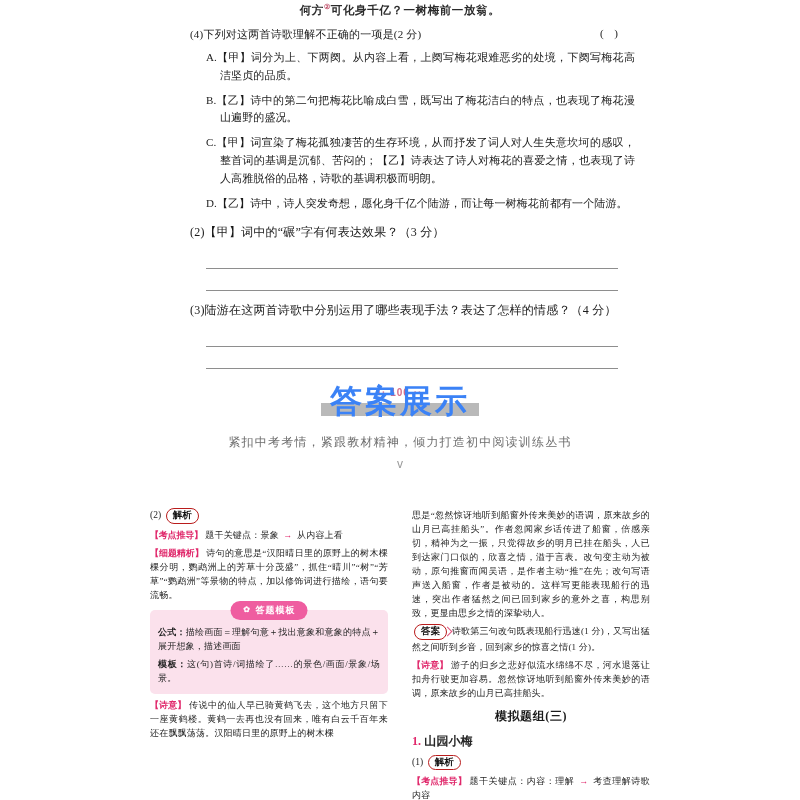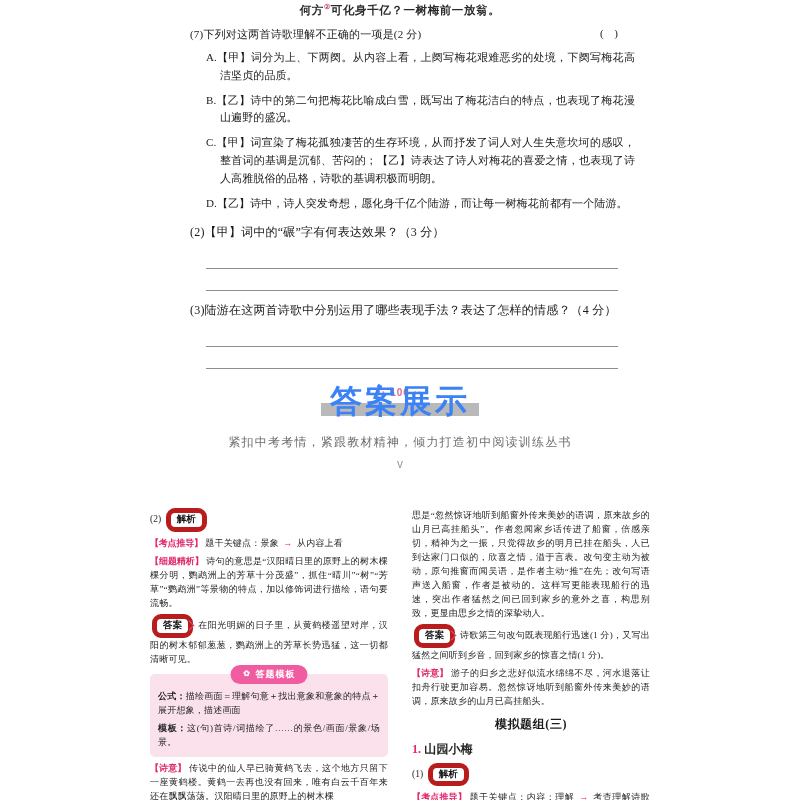--- a/index.html
+++ b/index.html
@@ -171,21 +171,21 @@
     letter-spacing: 0.1px;
     color: #252525;
     text-align: justify;
   }
 
   .sub-num { font-size: 9.5px; }
 
   
   .tag-round {
     display: inline-block;
-    border: 5px solid #b91c1c;
+    border: 1px solid #b91c1c;
     border-radius: 9px;
     padding: 0px 6px 1px 6px;
     color: #111;
     font-weight: bold;
     font-size: 9.5px;
     line-height: 1.35;
     margin: 0 2px;
     position: relative;
     top: 0px;
   }
@@ -274,21 +274,21 @@
 </style>
 </head>
 <body>
 
 <div class="exercise-page">
 
   <div class="poem-line"><span>何方</span><span class="sup-mark">②</span><span>可化身千亿？一树梅前一放翁。</span></div>
 
 
   <div class="q-line">
-    <span>(7)下列对这两首诗歌理解不正确的一项是(2 分)</span>
+    <span>(4)下列对这两首诗歌理解不正确的一项是(2 分)</span>
     <span class="answer-paren">( )</span>
   </div>
 
   <div class="option">A.【甲】词分为上、下两阕。从内容上看，上阕写梅花艰难恶劣的处境，下阕写梅花高洁坚贞的品质。</div>
   <div class="option">B.【乙】诗中的第二句把梅花比喻成白雪，既写出了梅花洁白的特点，也表现了梅花漫山遍野的盛况。</div>
   <div class="option">C.【甲】词宣染了梅花孤独凄苦的生存环境，从而抒发了词人对人生失意坎坷的感叹，整首词的基调是沉郁、苦闷的；【乙】诗表达了诗人对梅花的喜爱之情，也表现了诗人高雅脱俗的品格，诗歌的基调积极而明朗。</div>
   <div class="option">D.【乙】诗中，诗人突发奇想，愿化身千亿个陆游，而让每一树梅花前都有一个陆游。</div>
 
   <div class="q-sub">(2)【甲】词中的“碾”字有何表达效果？（3 分）</div>
   <div class="blank-lines">
@@ -334,24 +334,20 @@
         <span class="arrow-pink">→</span>
         <span>从内容上看</span>
       </div>
 
 
       <div class="para body-hand">
         <span class="pink-label">【细题精析】</span>
         <span>诗句的意思是“汉阳晴日里的原野上的树木棵棵分明，鹦鹉洲上的芳草十分茂盛”，抓住“晴川”“树”“芳草”“鹦鹉洲”等景物的特点，加以修饰词进行描绘，语句要流畅。</span>
       </div>
 
-      <div class="para body-hand">
-        <span class="tag-round with-tail">答案</span>
-        <span>在阳光明媚的日子里，从黄鹤楼遥望对岸，汉阳的树木郁郁葱葱，鹦鹉洲上的芳草长势迅猛，这一切都清晰可见。</span>
-      </div>
 
       <div class="template-box">
         <div class="template-header">
           <span class="flower-icon">✿</span>
           <span>答题模板</span>
         </div>
         <div class="template-line body-hand">
           <span class="tl-key">公式：</span><span>描绘画面＝理解句意＋找出意象和意象的特点＋展开想象，描述画面</span>
         </div>
         <div class="template-line body-hand">

